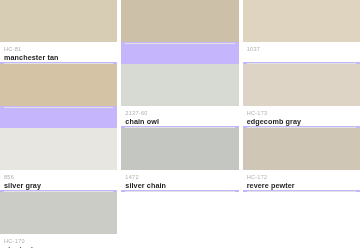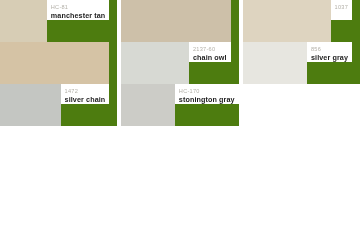--- a/index.html
+++ b/index.html
@@ -17,22 +17,22 @@
     width:360px;
     display:grid;
     grid-template-columns:repeat(3, 1fr);
     column-gap:4px;
     row-gap:0px;
     background:#ffffff;
   }
 
   .swatch-card {
     display:flex;
-    flex-direction:row;
-    background:#4d7c0f;
+    flex-direction:column;
+    background:#c4b5fd;
     overflow:hidden;
   }
 
   .swatch-color {
     width:100%;
     height:42px;
     display:block;
   }
 
   .swatch-label {
@@ -101,39 +101,55 @@
 
   <div class="swatch-card">
     <div class="swatch-color" style="background:#d7d9d3;"></div>
     <div class="swatch-label">
       <div class="swatch-code">2137-60</div>
       <div class="swatch-name">chain owl</div>
     </div>
     <div class="swatch-divider"></div>
   </div>
 
+  <div class="swatch-card">
+    <div class="swatch-color" style="background:#ddd4c5;"></div>
+    <div class="swatch-label">
+      <div class="swatch-code">HC-173</div>
+      <div class="swatch-name">edgecomb gray</div>
+    </div>
+    <div class="swatch-divider"></div>
+  </div>
 
   <div class="swatch-card">
     <div class="swatch-color" style="background:#e7e6e0;"></div>
     <div class="swatch-label">
       <div class="swatch-code">856</div>
       <div class="swatch-name">silver gray</div>
     </div>
     <div class="swatch-divider"></div>
   </div>
 
   <div class="swatch-card">
     <div class="swatch-color" style="background:#c4c6c2;"></div>
     <div class="swatch-label">
       <div class="swatch-code">1472</div>
       <div class="swatch-name">silver chain</div>
     </div>
     <div class="swatch-divider"></div>
   </div>
 
+  <div class="swatch-card">
+    <div class="swatch-color" style="background:#cfc6b6;"></div>
+    <div class="swatch-label">
+      <div class="swatch-code">HC-172</div>
+      <div class="swatch-name">revere pewter</div>
+    </div>
+    <div class="swatch-divider"></div>
+  </div>
 
   <div class="swatch-card">
     <div class="swatch-color" style="background:#ccccc7;"></div>
     <div class="swatch-label">
       <div class="swatch-code">HC-170</div>
       <div class="swatch-name">stonington gray</div>
     </div>
 
   </div>
 

